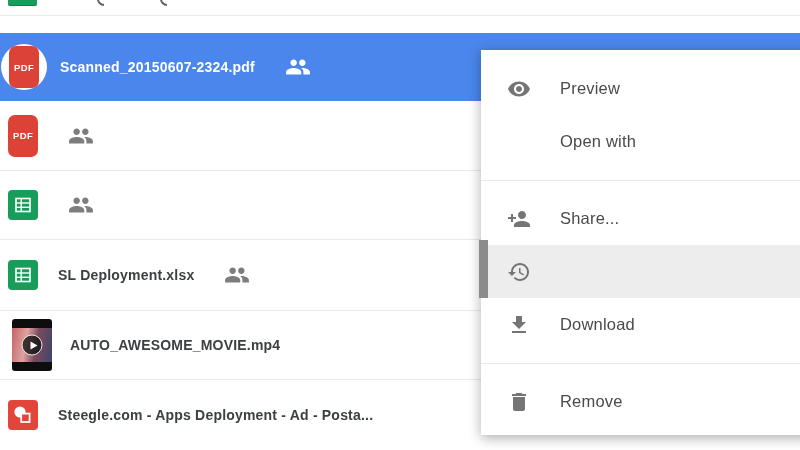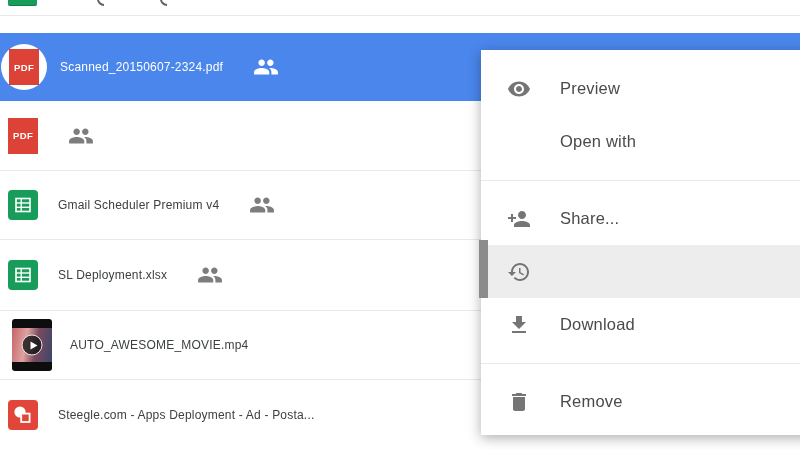--- a/index.html
+++ b/index.html
@@ -6,21 +6,21 @@
   html,body { width:800px; height:450px; }
   body {
     position:relative; overflow:hidden; background:#ffffff;
     font-family:"Liberation Sans", sans-serif;
   }
 
   
   .file-list { position:absolute; inset:0; }
 
   .row { display:flex; align-items:center; padding-left:8px; width:800px; }
-  .row .name { margin-left:20px; font-size:12px; color:#3c4043; letter-spacing:.2px; white-space:nowrap; }
+  .row .name { margin-left:20px; font-size:14px; color:#3c4043; letter-spacing:.2px; white-space:nowrap;font-weight:bold; }
   .row svg.people { margin-left:30px; flex-shrink:0; fill:#7d7d7d; }
 
   .row-partial { position:relative; height:16px; border-bottom:1px solid #e9e9e9; }
   .partial-icon { position:absolute; left:8px; top:0; width:29px; height:6px;
     background:#179c5a; border-bottom:1px solid #0e8048; border-radius:0 0 2px 2px; }
   .descender { position:absolute; top:-1px; width:7px; height:7px;
     border-bottom:2px solid #5f6368; border-left:2px solid #5f6368; border-bottom-left-radius:7px; }
   .descender.d1 { left:97px; } .descender.d2 { left:160px; }
 
   .row-spacer { height:17px; }
@@ -31,21 +31,21 @@
 
   .row-toxz    { height:70px; border-bottom:1px solid #e9e9e9; }
   .row-gmail   { height:69px; border-bottom:1px solid #e9e9e9; }
   .row-sl      { height:71px; border-bottom:1px solid #e9e9e9; }
   .row-auto    { height:69px; border-bottom:1px solid #e9e9e9; padding-left:12px; }
   .row-steegle { height:70px;text-align:right; }
 
   .icon-circle { width:46px; height:46px; border-radius:50%; background:#ffffff;
     display:flex; align-items:center; justify-content:center; flex-shrink:0; }
 
-  .pdf-badge { width:30px; height:36px; border-radius:0; background:#dd4236;
+  .pdf-badge { width:30px; height:42px; border-radius:7px; background:#dd4236;
     display:flex; align-items:center; justify-content:center; flex-shrink:0;
     color:#ffffff; font-weight:bold; font-size:9.5px; letter-spacing:.4px; }
 
   .sheet-icon, .draw-icon { width:30px; height:30px; flex-shrink:0; }
 
   .video-thumb { position:relative; width:40px; height:52px; background:#0d0d0d;
     border-radius:3px; overflow:hidden; flex-shrink:0; }
   .video-thumb .frame { position:absolute; left:0; right:0; top:9px; bottom:9px;
     background:linear-gradient(100deg,#c4646a 0%,#e0a3a0 35%,#7a4a5e 60%,#3c4668 100%); }
   .video-thumb .play { position:absolute; left:50%; top:50%; width:21px; height:21px;
@@ -101,21 +101,20 @@
   </div>
 
   <div class="row row-gmail">
     <svg class="sheet-icon" viewBox="0 0 30 30">
       <rect x="0" y="0" width="30" height="30" rx="4" fill="#179c5a"></rect>
       <rect x="8" y="8.5" width="14" height="13" fill="none" stroke="#ffffff" stroke-width="1.6"></rect>
       <line x1="8" y1="13" x2="22" y2="13" stroke="#ffffff" stroke-width="1.4"></line>
       <line x1="8" y1="17.3" x2="22" y2="17.3" stroke="#ffffff" stroke-width="1.4"></line>
       <line x1="13.2" y1="8.5" x2="13.2" y2="21.5" stroke="#ffffff" stroke-width="1.4"></line>
     </svg>
-    <span class="name">Gmail Scheduler Premium v4</span>
     <svg class="people" width="26" height="26" viewBox="0 0 24 24">
         <path d="M16 11c1.66 0 2.99-1.34 2.99-3S17.66 5 16 5c-1.66 0-3 1.34-3 3s1.34 3 3 3zm-8 0c1.66 0 2.99-1.34 2.99-3S9.66 5 8 5C6.34 5 5 6.34 5 8s1.34 3 3 3zm0 2c-2.33 0-7 1.17-7 3.5V19h14v-2.5c0-2.33-4.67-3.5-7-3.5zm8 0c-.29 0-.62.02-.97.05 1.16.84 1.97 1.97 1.97 3.45V19h6v-2.5c0-2.33-4.67-3.5-7-3.5z"></path>
       </svg>
   </div>
 
   <div class="row row-sl">
     <svg class="sheet-icon" viewBox="0 0 30 30">
       <rect x="0" y="0" width="30" height="30" rx="4" fill="#179c5a"></rect>
       <rect x="8" y="8.5" width="14" height="13" fill="none" stroke="#ffffff" stroke-width="1.6"></rect>
       <line x1="8" y1="13" x2="22" y2="13" stroke="#ffffff" stroke-width="1.4"></line>

